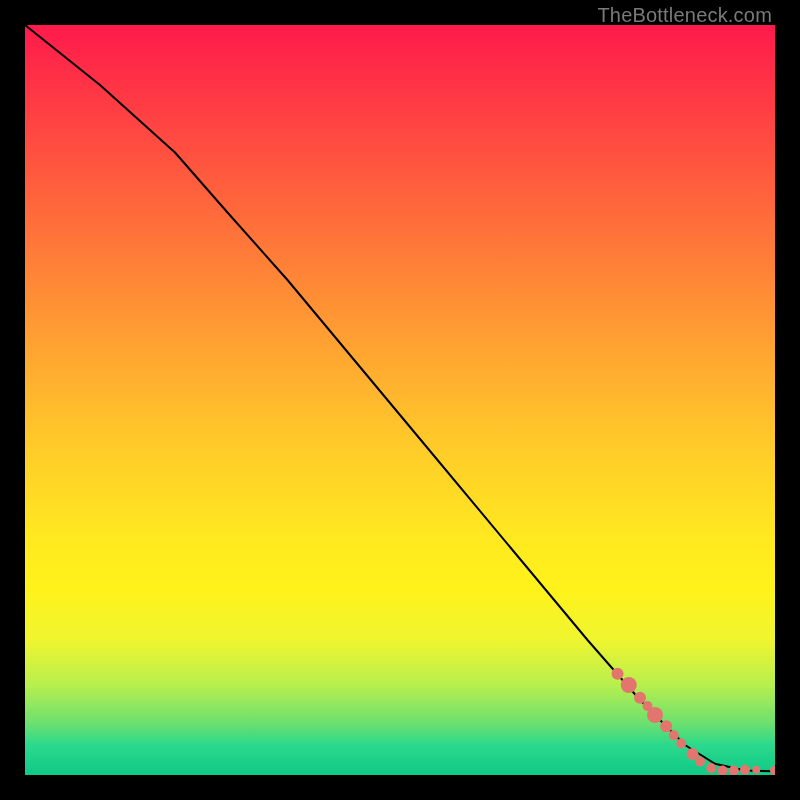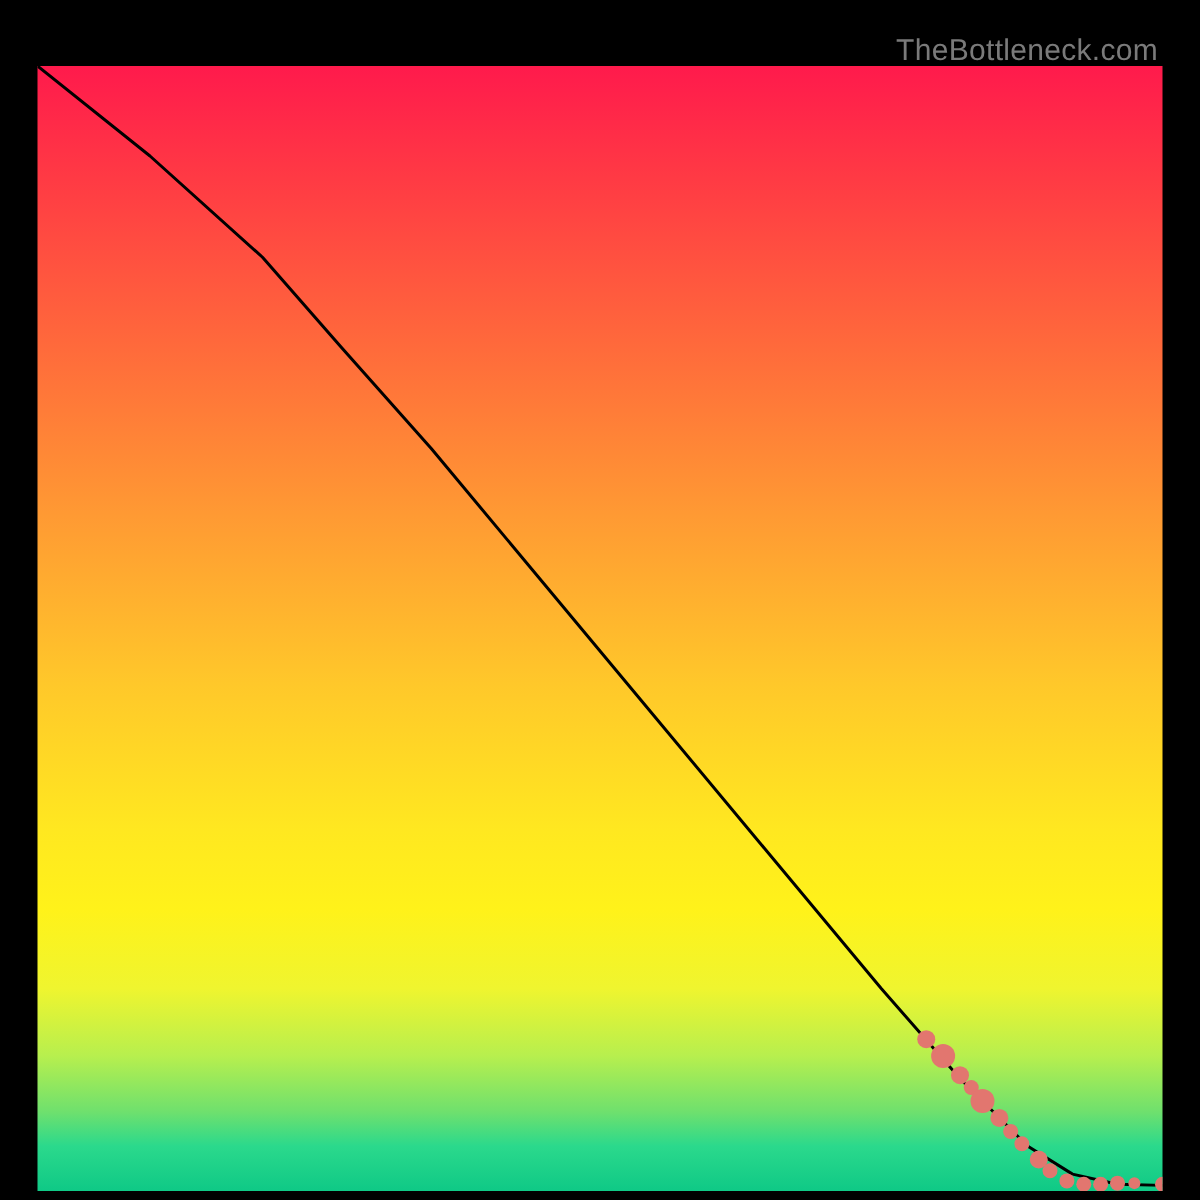--- a/index.html
+++ b/index.html
@@ -9,21 +9,20 @@
     height: 800px;
     background: #000;
     font-family: Arial, Helvetica, sans-serif;
     overflow: hidden;
   }
   .stage {
     position: relative;
     width: 800px;
     height: 672px;
     background: #000;
-    margin-top: 19px;
   }
   .plot {
     position: absolute;
     left: 25px;
     top: 25px;
     width: 750px;
     height: 750px;
     
     background: linear-gradient(
       to bottom,

